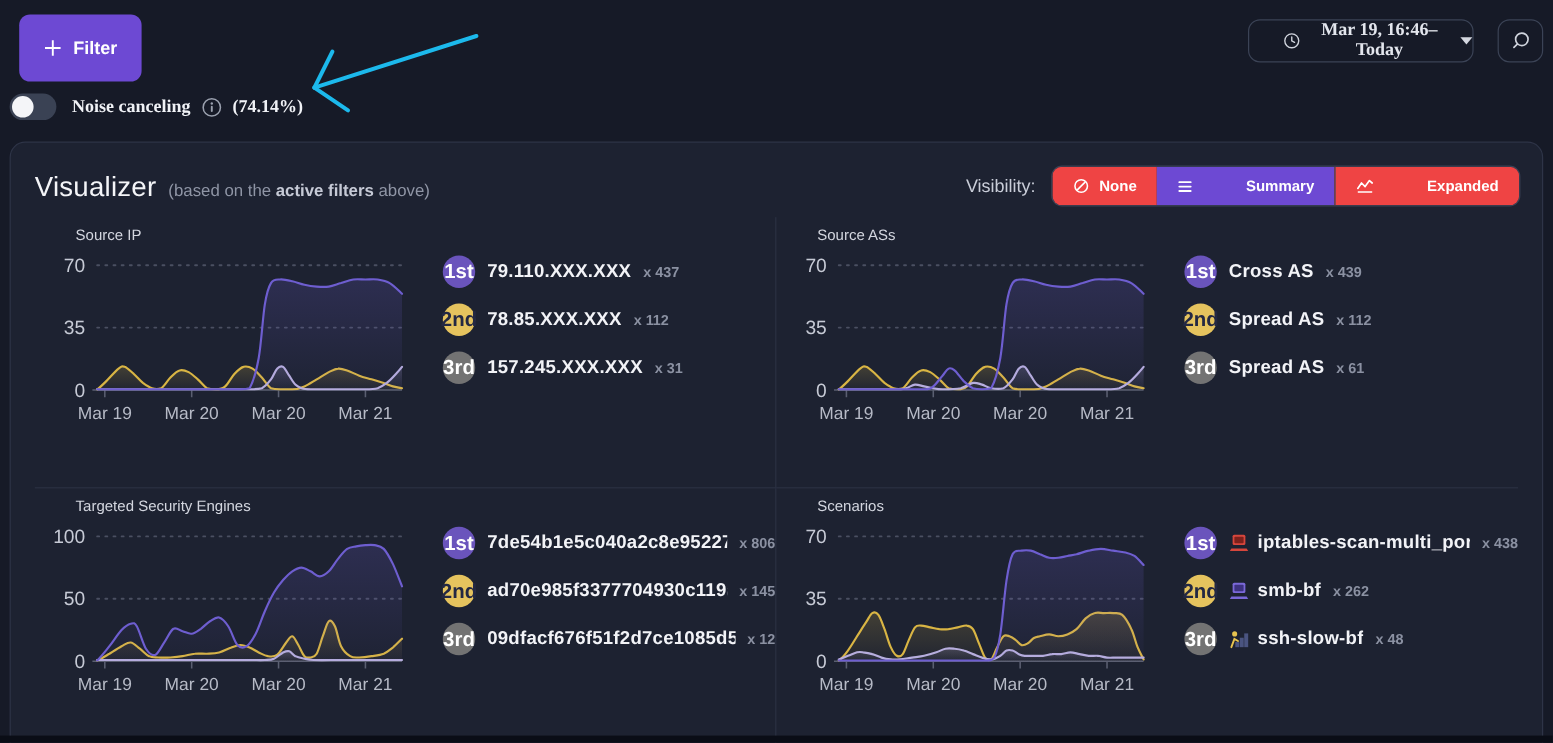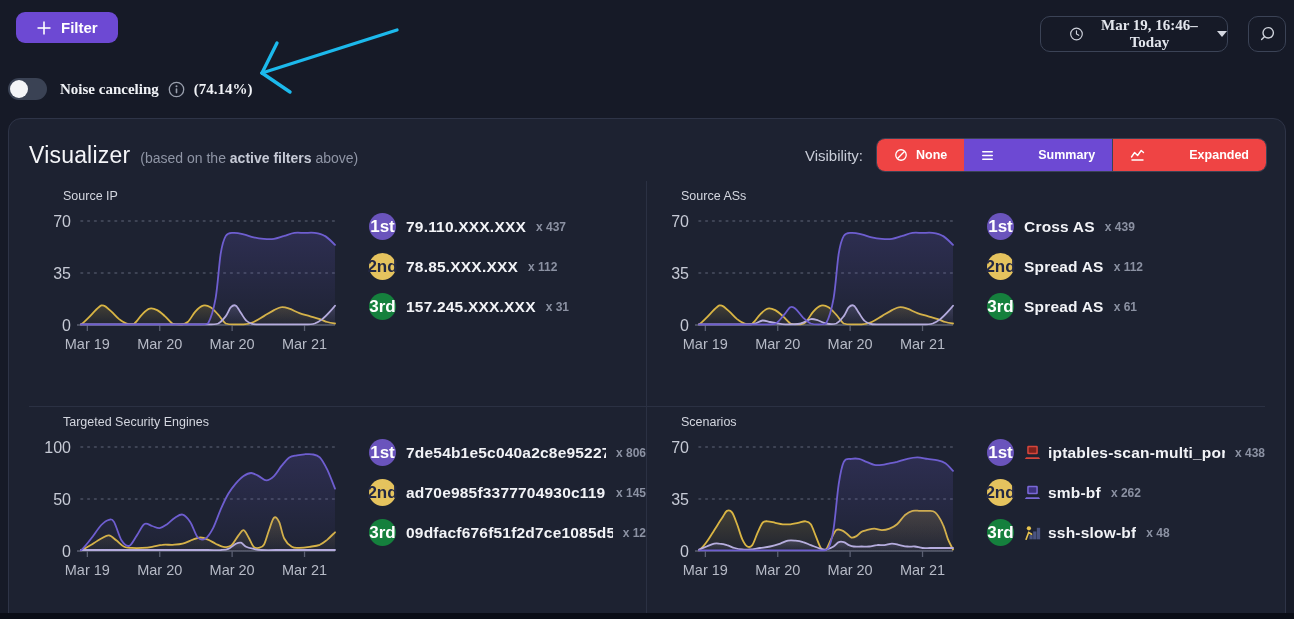--- a/index.html
+++ b/index.html
@@ -7,21 +7,21 @@
   body {
     position: relative;
     background: #161a27;
     font-family: "Liberation Sans", sans-serif;
     overflow: hidden;
     color: #eef0f5;
   }
   
   .filter-btn {
     position:absolute; left:16px; top:12px;
-    height:31px; padding:0 20px;
+    height:56px; padding:0 20px;
     background:#6d49d3; border:none; border-radius:9px;
     display:flex; align-items:center; gap:9px;
     color:#fff; font-weight:700; font-size:15px; cursor:pointer;
     font-family:"Liberation Sans",sans-serif;
   }
   .noise-row {
     position:absolute; left:8px; top:78px;
     display:flex; align-items:center; gap:13px;font-family:Liberation Serif, serif;
   }
   .toggle {
@@ -87,21 +87,21 @@
   .chart-title { margin-left:24px; margin-bottom:0; font-size:12.5px; font-weight:500; color:#d3d6df; }
   .legend-block { flex:1; min-width:0; display:flex; flex-direction:column; gap:13px; padding-top:24px; margin-left:12px; }
   .legend-row { display:flex; align-items:center; gap:10px; }
   .rank-badge {
     width:27px; height:27px; border-radius:50%; flex:0 0 auto;
     display:flex; align-items:center; justify-content:center;
     font-size:17px; font-weight:700;
   }
   .rank-1st { background:#6a54bc; color:#fff; }
   .rank-2nd { background:#e5c35e; color:#232843; }
-  .rank-3rd { background:#15803d; color:#fff; }
+  .rank-3rd { background:#737373; color:#fff; }
   .legend-label { font-size:15.5px; font-weight:700; color:#f2f3f7; letter-spacing:0.2px; white-space:nowrap; overflow:hidden; }
   .legend-count { font-size:12px; font-weight:600; color:#8b91a2; white-space:nowrap; }
   .scenario-icon { display:flex; align-items:center; flex:0 0 auto; margin-right:-3px; }
   .bottom-edge { position:absolute; left:0; bottom:0; width:100%; height:6px; background:#0a0d16; }
 </style>
 </head>
 <body>
 
 <button class="filter-btn">
   <svg width="16" height="16" viewBox="0 0 16 16">

